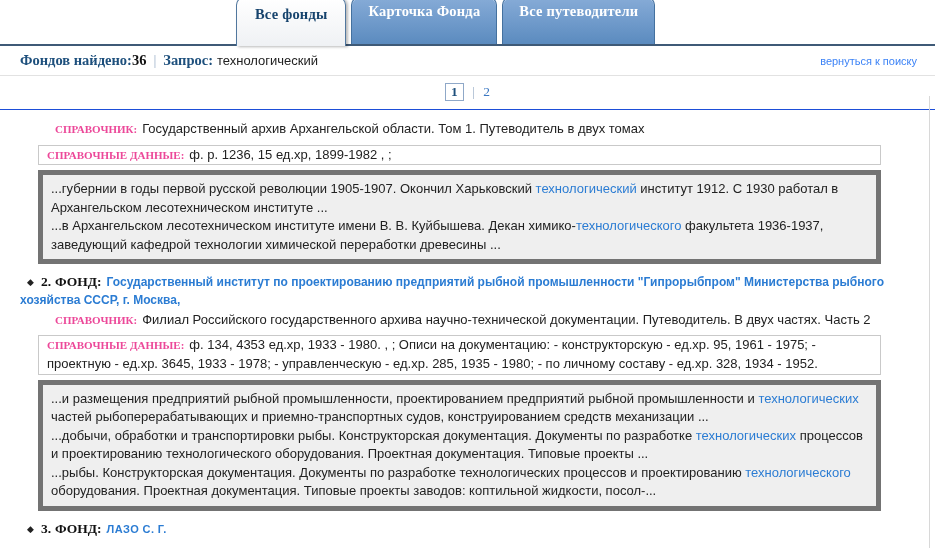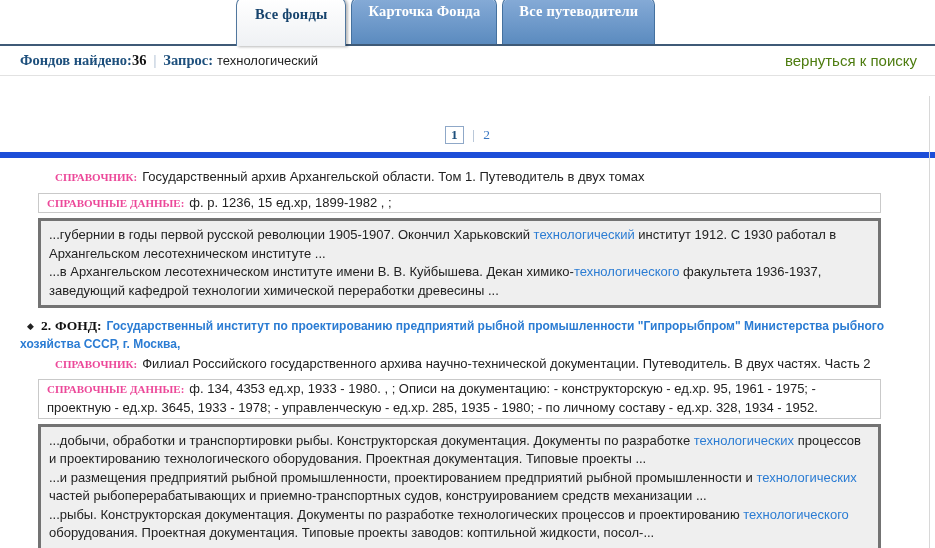--- a/index.html
+++ b/index.html
@@ -32,25 +32,25 @@
     margin-left: 31px;
   }
 
   
   .header{ display:flex; justify-content:space-between; align-items:center;
     padding:6px 18px 6px 20px; border-bottom:1px solid #e2e2e2; }
   .hdr-left{ font-family:"Liberation Serif",serif; font-weight:bold; font-size:14.5px; color:#1d4f7c; }
   .hdr-count{ color:#111; }
   .hdr-sep{ color:#9db1c9; font-weight:normal; margin:0 7px; }
   .hdr-query{ font-family:"Liberation Sans",sans-serif; font-weight:normal; font-size:13px; color:#222; margin-left:4px; }
-  .back-link{ font-size:15px; color:#4d7c0f; text-decoration:none; cursor:pointer;text-align:center; }
+  .back-link{ font-size:11px; color:#3b82f6; text-decoration:none; cursor:pointer;text-align:center; }
 
   
-  .pagination{ text-align:center; padding:7px 0 8px; border-bottom:6px solid #1d4ed8;
-    font-family:"Liberation Serif",serif; font-size:13.5px;margin-top:43px; }
+  .pagination{ text-align:center; padding:7px 0 8px; border-bottom:1px solid #1d4ed8;
+    font-family:"Liberation Serif",serif; font-size:13.5px; }
   .pg-cur{ display:inline-block; border:1px solid #8fa8c8; padding:0 5px; color:#1d4f7c; font-weight:bold; cursor:pointer;}
   .pg-sep{ color:#9db1c9; margin:0 5px; }
   .pg-link{ color:#3a77c2; text-decoration:none; cursor:pointer; }
 
   
   .results{ padding:9px 18px 0 20px; }
   .entry{ margin-bottom:9px; }
   .title{ font-family:"Liberation Serif",serif; font-weight:bold; font-size:13.5px;
     color:#111; text-indent:7px; line-height:1.35; }
   .bullet{ font-family:"DejaVu Sans",sans-serif; font-size:9px; color:#222;
@@ -59,21 +59,21 @@
   .flabel{ margin-right:5px; }
   .fund-link{ font-family:"Liberation Sans",sans-serif; font-weight:bold; font-size:12px;
     color:#2b7cd3; text-decoration:none; cursor:pointer; }
   .fund-link.caps{ font-size:11px; letter-spacing:.4px; }
   .guide{ margin-left:35px; margin-top:1px; font-size:13px; color:#222; line-height:1.35; }
   .glabel,.dlabel{ font-family:"Liberation Serif",serif; font-weight:bold; font-size:11px;
     color:#ec4899; margin-right:5px; }
   .databox{ margin-left:18px; margin-top:7px; width:843px; background:#fff;
     border:1px solid #c9c9c9; padding:0 8px; line-height:1.45; color:#222; }
   .excerpt{ margin-left:18px; margin-top:5px; width:843px; background:#efefef;
-    border:3px solid #737373; padding:5px 8px; line-height:1.42; color:#222; }
+    border:5px solid #737373; padding:5px 8px; line-height:1.42; color:#222; }
   .hl{ color:#2b7cd3; }
 </style>
 </head>
 <body>
 
 <div class="page">
 
   <div class="tabbar">
     <div class="baseline"></div>
     <div class="tab active">
@@ -118,22 +118,22 @@
     <div class="title">
       <span class="bullet">◆</span><span class="num">2.</span><span class="flabel">ФОНД:</span><a class="fund-link">Государственный институт по проектированию предприятий рыбной промышленности "Гипрорыбпром" Министерства рыбного хозяйства СССР, г. Москва,</a>
     </div>
     <div class="guide">
       <span class="glabel">СПРАВОЧНИК:</span><span class="gval">Филиал Российского государственного архива научно-технической документации. Путеводитель. В двух частях. Часть 2</span>
     </div>
     <div class="databox">
       <span class="dlabel">СПРАВОЧНЫЕ ДАННЫЕ:</span><span class="dval">ф. 134, 4353 ед.хр, 1933 - 1980. , ; Описи на документацию: - конструкторскую - ед.хр. 95, 1961 - 1975; - проектную - ед.хр. 3645, 1933 - 1978; - управленческую - ед.хр. 285, 1935 - 1980; - по личному составу - ед.хр. 328, 1934 - 1952.</span>
     </div>
     <div class="excerpt">
+          <div><span>...и размещения предприятий рыбной промышленности, проектированием предприятий рыбной промышленности и </span><span class="hl">технологических</span><span> частей рыбоперерабатывающих и приемно-транспортных судов, конструированием средств механизации ...</span></div>
           <div><span>...добычи, обработки и транспортировки рыбы. Конструкторская документация. Документы по разработке </span><span class="hl">технологических</span><span> процессов и проектированию технологического оборудования. Проектная документация. Типовые проекты ...</span></div>
-          <div><span>...и размещения предприятий рыбной промышленности, проектированием предприятий рыбной промышленности и </span><span class="hl">технологических</span><span> частей рыбоперерабатывающих и приемно-транспортных судов, конструированием средств механизации ...</span></div>
           <div><span>...рыбы. Конструкторская документация. Документы по разработке технологических процессов и проектированию </span><span class="hl">технологического</span><span> оборудования. Проектная документация. Типовые проекты заводов: коптильной жидкости, посол-...</span></div>
         </div>
   </div>
 
   <div class="entry">
     <div class="title">
       <span class="bullet">◆</span><span class="num">3.</span><span class="flabel">ФОНД:</span><a class="fund-link caps">ЛАЗО С. Г.</a>
     </div>
 
   </div>

